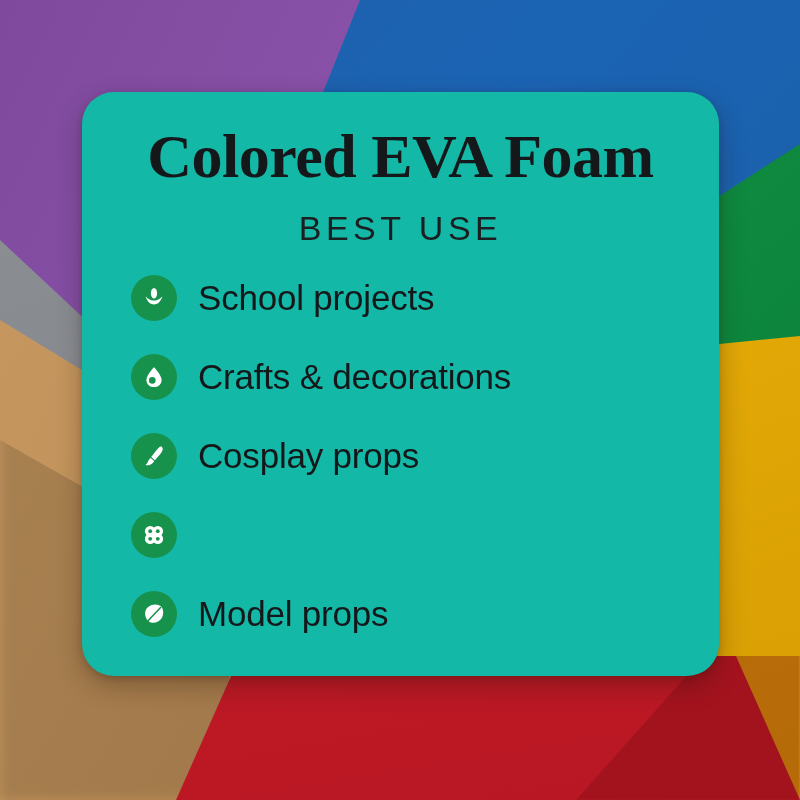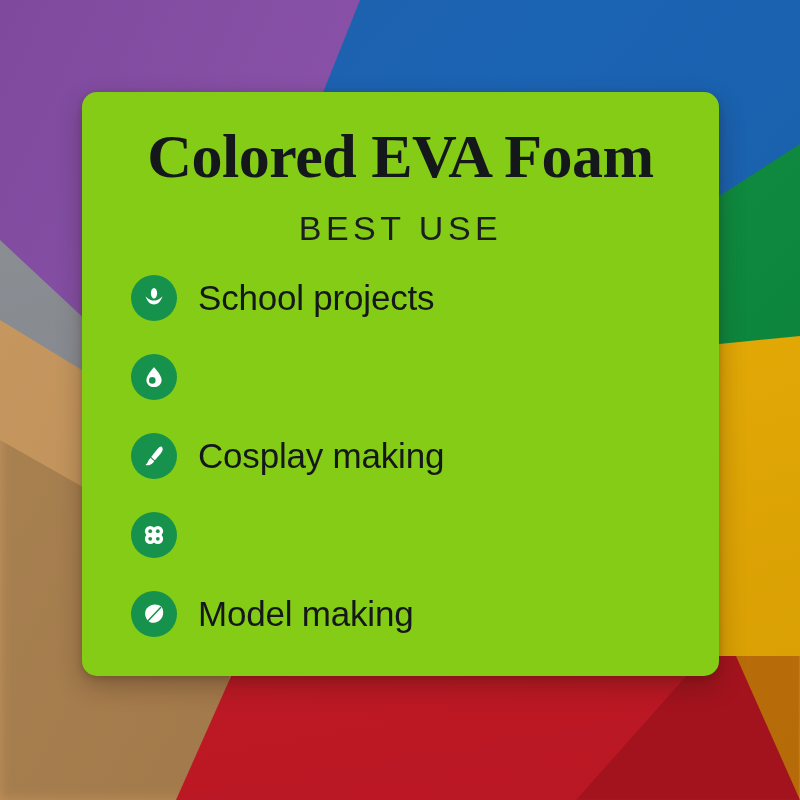--- a/index.html
+++ b/index.html
@@ -65,22 +65,22 @@
     filter: blur(6px);
   }
 
   
   #card {
     position: absolute;
     left: 82px;
     top: 92px;
     width: 637px;
     height: 584px;
-    background: #84cc16;
-    border-radius: 15px;
+    background: #14b8a6;
+    border-radius: 32px;
     box-shadow:
       0 10px 26px rgba(40, 20, 10, 0.30),
       0 2px 6px rgba(40, 20, 10, 0.18);
     overflow: hidden;
   }
 
   .card-inner {
     position: relative;
     width: 100%;
     height: 100%;
@@ -208,30 +208,31 @@
           <span class="benefit-label">School projects</span>
         </div>
 
         <div class="benefit-row">
           <span class="benefit-icon">
             <svg width="26" height="26" viewBox="0 0 26 26" aria-hidden="true">
               <path d="M13 3.2 C13 3.2 5.4 11.1 5.4 15.9 C5.4 20.1 8.8 23.1 13 23.1 C17.2 23.1 20.6 20.1 20.6 15.9 C20.6 11.1 13 3.2 13 3.2 Z" fill="#ffffff"></path>
               <circle cx="11.3" cy="16.4" r="3.3" fill="#17924c"></circle>
             </svg>
           </span>
+          <span class="benefit-label">Crafts &amp; decorations</span>
         </div>
 
         <div class="benefit-row">
           <span class="benefit-icon">
             <svg width="26" height="26" viewBox="0 0 26 26" aria-hidden="true">
               <path d="M20.9 3.9 C19.6 3.1 18.4 4.0 17.0 5.6 C15.3 7.5 12.0 11.6 10.2 14.1 L13.9 17.2 C16.0 15.0 19.4 11.2 20.7 9.0 C21.8 7.2 22.2 4.7 20.9 3.9 Z" fill="#ffffff"></path>
               <path d="M9.5 15.0 L13.2 18.1 C13.2 18.1 11.9 21.3 8.5 22.0 C6.3 22.5 4.6 21.9 4.6 21.9 C4.6 21.9 6.4 20.6 6.9 18.8 C7.4 16.9 9.5 15.0 9.5 15.0 Z" fill="#ffffff"></path>
             </svg>
           </span>
-          <span class="benefit-label">Cosplay making</span>
+          <span class="benefit-label">Cosplay props</span>
         </div>
 
         <div class="benefit-row">
           <span class="benefit-icon">
             <svg width="26" height="26" viewBox="0 0 26 26" aria-hidden="true">
               <circle cx="9.2" cy="9.2" r="5.3" fill="#ffffff"></circle>
               <circle cx="16.8" cy="9.2" r="5.3" fill="#ffffff"></circle>
               <circle cx="9.2" cy="16.8" r="5.3" fill="#ffffff"></circle>
               <circle cx="16.8" cy="16.8" r="5.3" fill="#ffffff"></circle>
               <circle cx="9.2" cy="9.2" r="1.9" fill="#17924c"></circle>
@@ -242,21 +243,21 @@
           </span>
         </div>
 
         <div class="benefit-row">
           <span class="benefit-icon">
             <svg width="26" height="26" viewBox="0 0 26 26" aria-hidden="true">
               <path d="M20.3 5.7 C16.3 2.0 9.0 3.3 5.9 7.3 C2.8 11.4 4.0 17.4 7.6 20.3 C11.6 23.5 18.1 21.5 20.7 17.1 C23.0 13.2 22.4 7.7 20.3 5.7 Z" fill="#ffffff"></path>
               <path d="M7.3 19.6 L19.6 6.6" stroke="#17924c" stroke-width="1.5" fill="none" stroke-linecap="round"></path>
             </svg>
           </span>
-          <span class="benefit-label">Model making</span>
+          <span class="benefit-label">Model props</span>
         </div>
 
       </div>
 
 
     </div>
   </div>
 
 </div>
 

